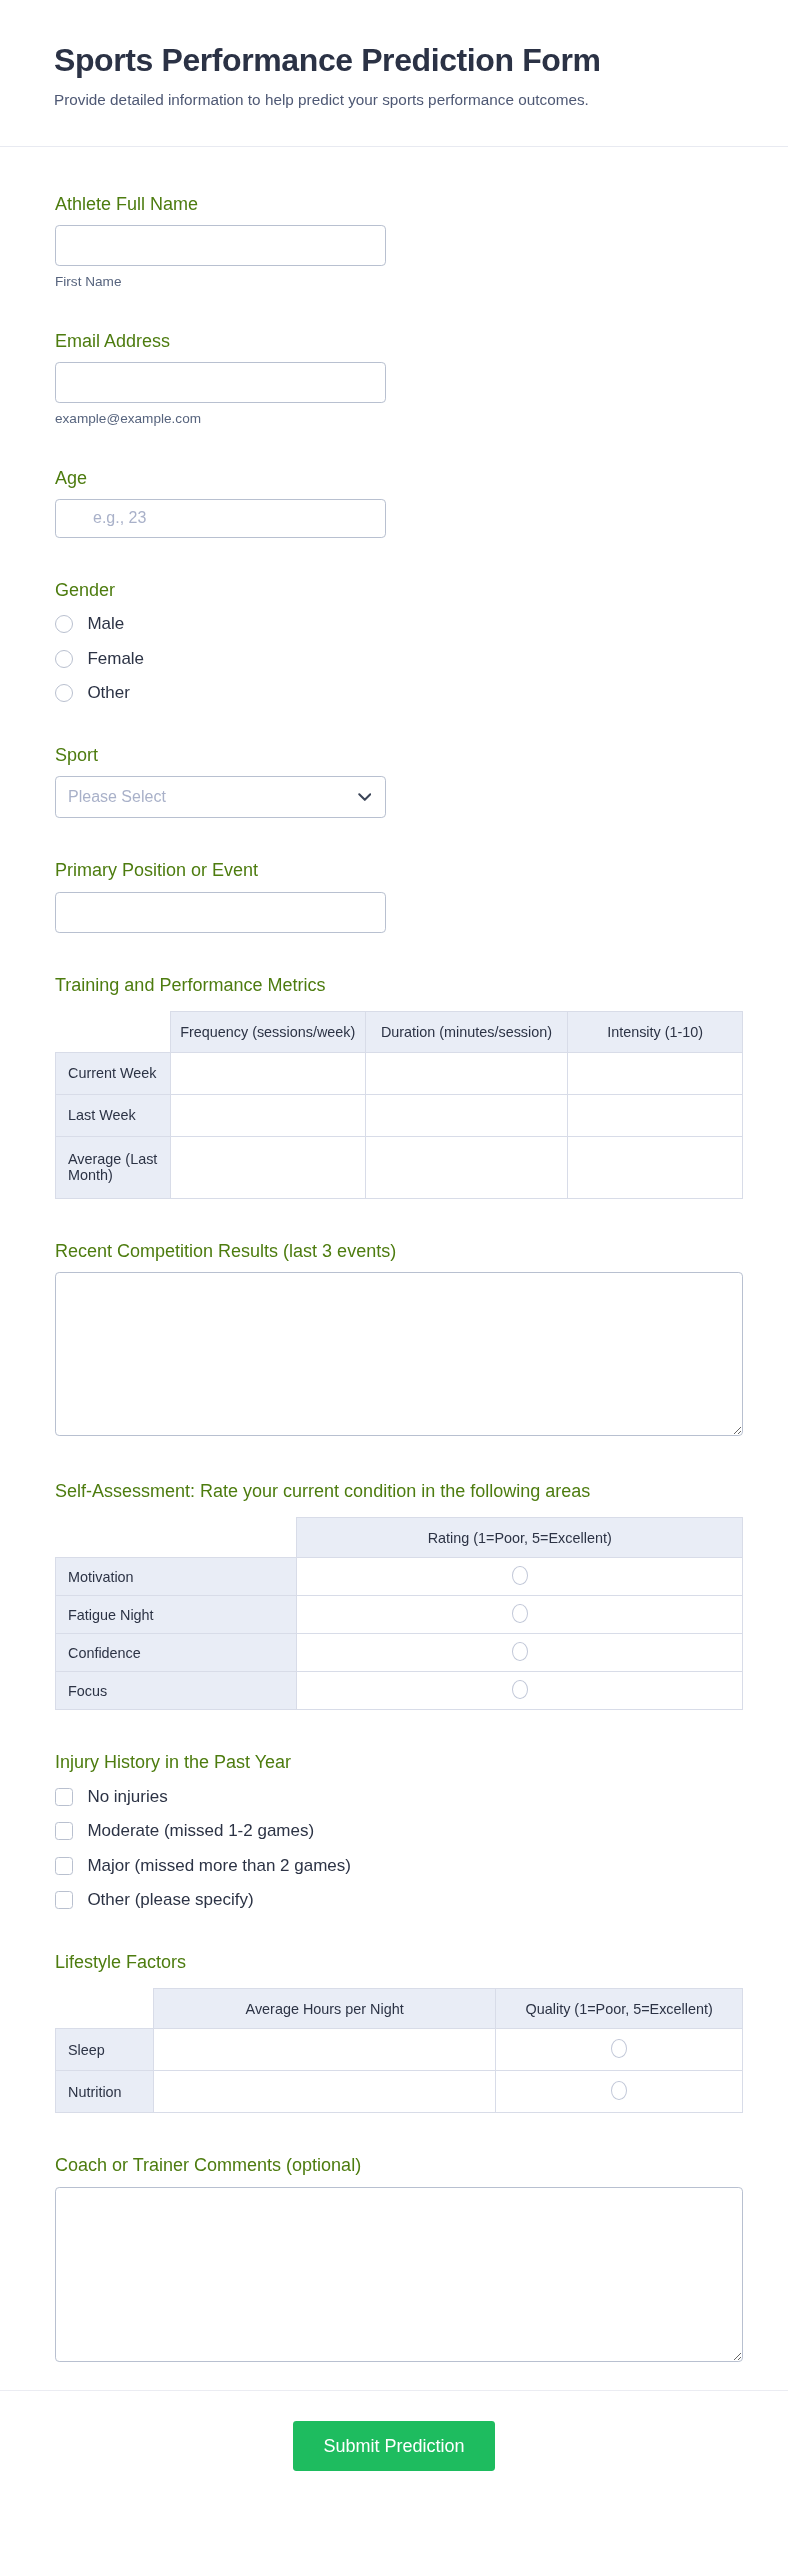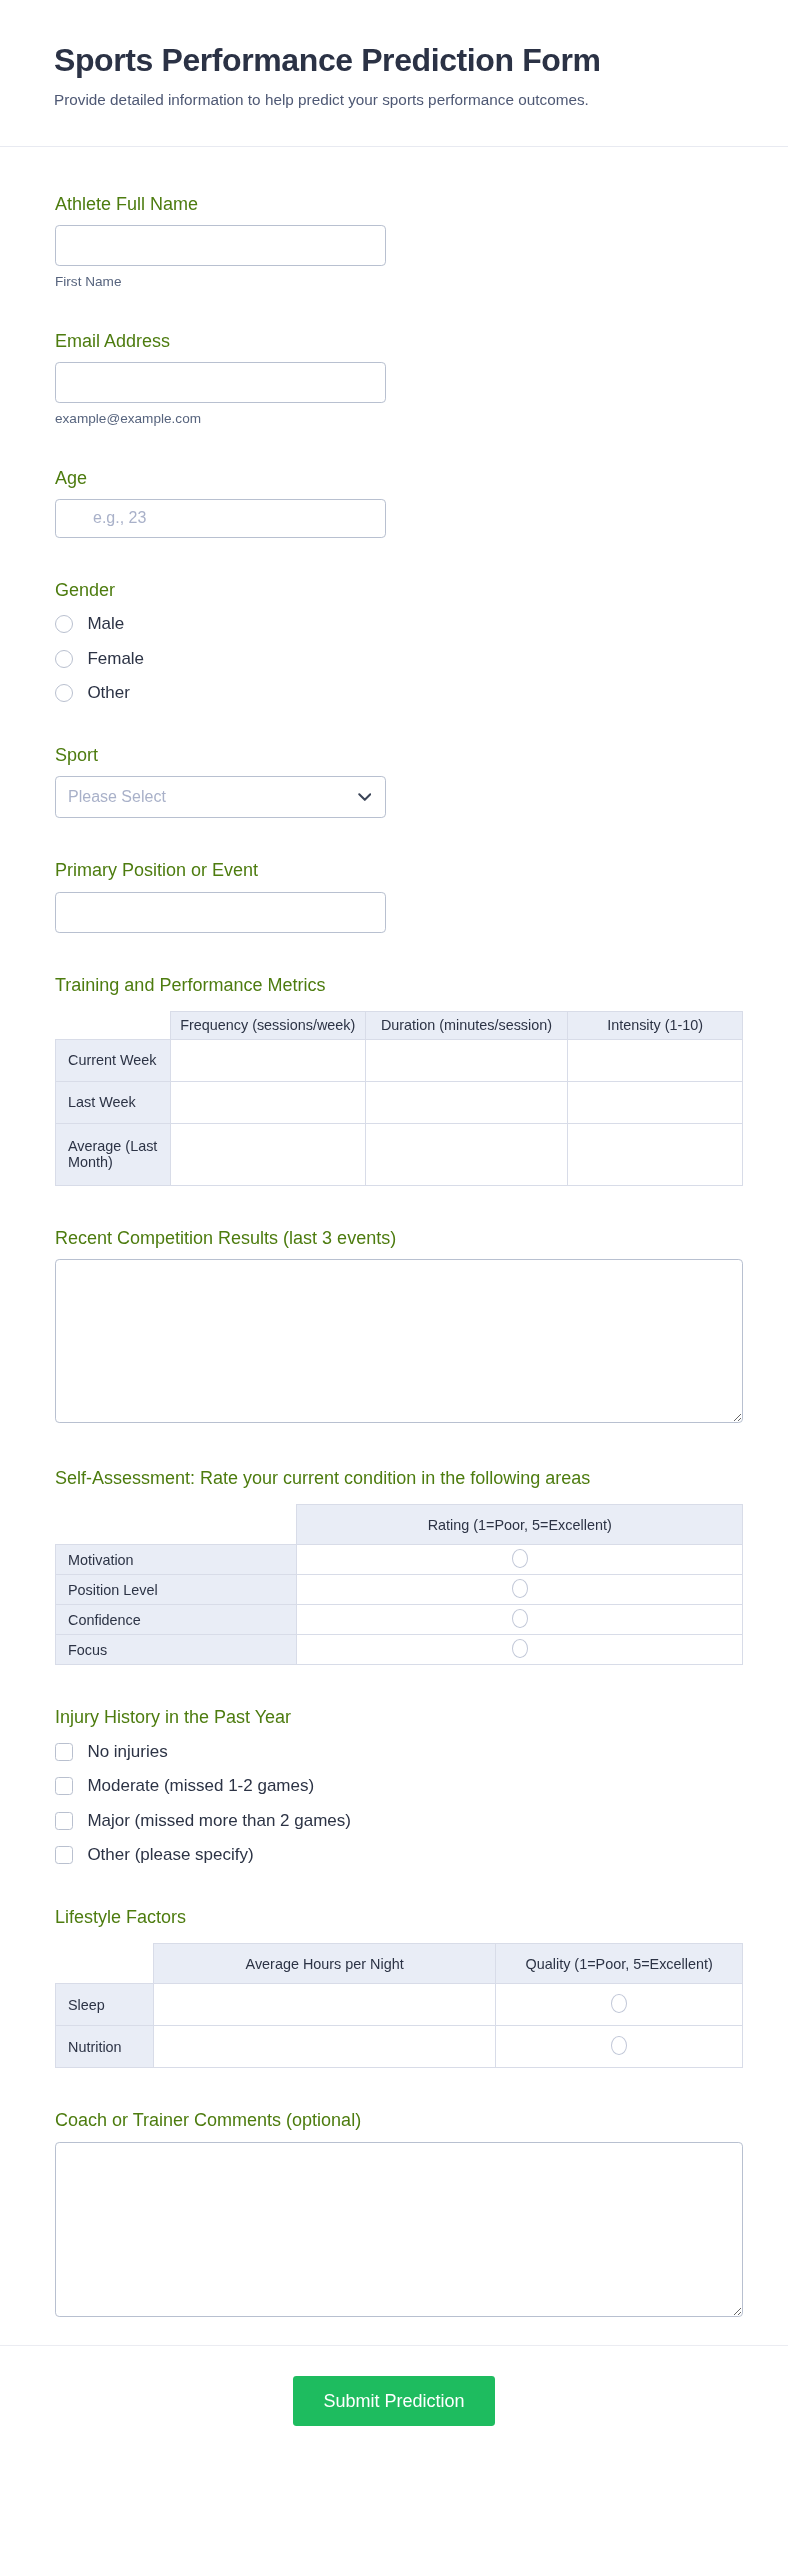--- a/index.html
+++ b/index.html
@@ -116,28 +116,28 @@
   table.matrix td.cell-radio-td { background: #fff; text-align: center; vertical-align: middle; }
   .matrix-radio {
     width: 16px; height: 19.5px;
     border: 0.8px solid #c2c8d8; border-radius: 50%;
     background: #fff; display: inline-block; cursor: pointer;
   }
 
   
   .t-train col.c0 { width: 115px; } .t-train col.c1 { width: 195px; }
   .t-train col.c2 { width: 203px; } .t-train col.c3 { width: 175px; }
-  .t-train tr.head-row { height: 28px; }
+  .t-train tr.head-row { height: 41px; }
   .t-train tr.r0, .t-train tr.r1 { height: 42px; }
   .t-train tr.r2 { height: 62px; }
 
   
   .t-assess col.c0 { width: 242px; } .t-assess col.c1 { width: 447px; }
   .t-assess tr.head-row { height: 40px; }
-  .t-assess tr.body-row { height: 30px; }
+  .t-assess tr.body-row { height: 38px; }
 
   
   .t-life col.c0 { width: 98px; } .t-life col.c1 { width: 343px; } .t-life col.c2 { width: 247px; }
   .t-life tr.head-row { height: 40px; }
   .t-life tr.body-row { height: 42px; padding-left: 24px; }
 
   
   textarea.area-input { width: 688px; padding: 8.5px 10.2px; resize: both; }
   .area-competition { height: 164px; }
   .area-comments { height: 175px; }
@@ -284,21 +284,21 @@
         <tbody>
             <tr class="head-row">
           <td class="corner"></td>
           <th class="col-head">Rating (1=Poor, 5=Excellent)</th>
         </tr>
         <tr class="body-row">
           <th class="row-head">Motivation</th>
           <td class="cell-radio-td"><span class="matrix-radio"></span></td>
         </tr>
         <tr class="body-row">
-          <th class="row-head">Position Level</th>
+          <th class="row-head">Fatigue Night</th>
           <td class="cell-radio-td"><span class="matrix-radio"></span></td>
         </tr>
         <tr class="body-row">
           <th class="row-head">Confidence</th>
           <td class="cell-radio-td"><span class="matrix-radio"></span></td>
         </tr>
         <tr class="body-row">
           <th class="row-head">Focus</th>
           <td class="cell-radio-td"><span class="matrix-radio"></span></td>
         </tr>

